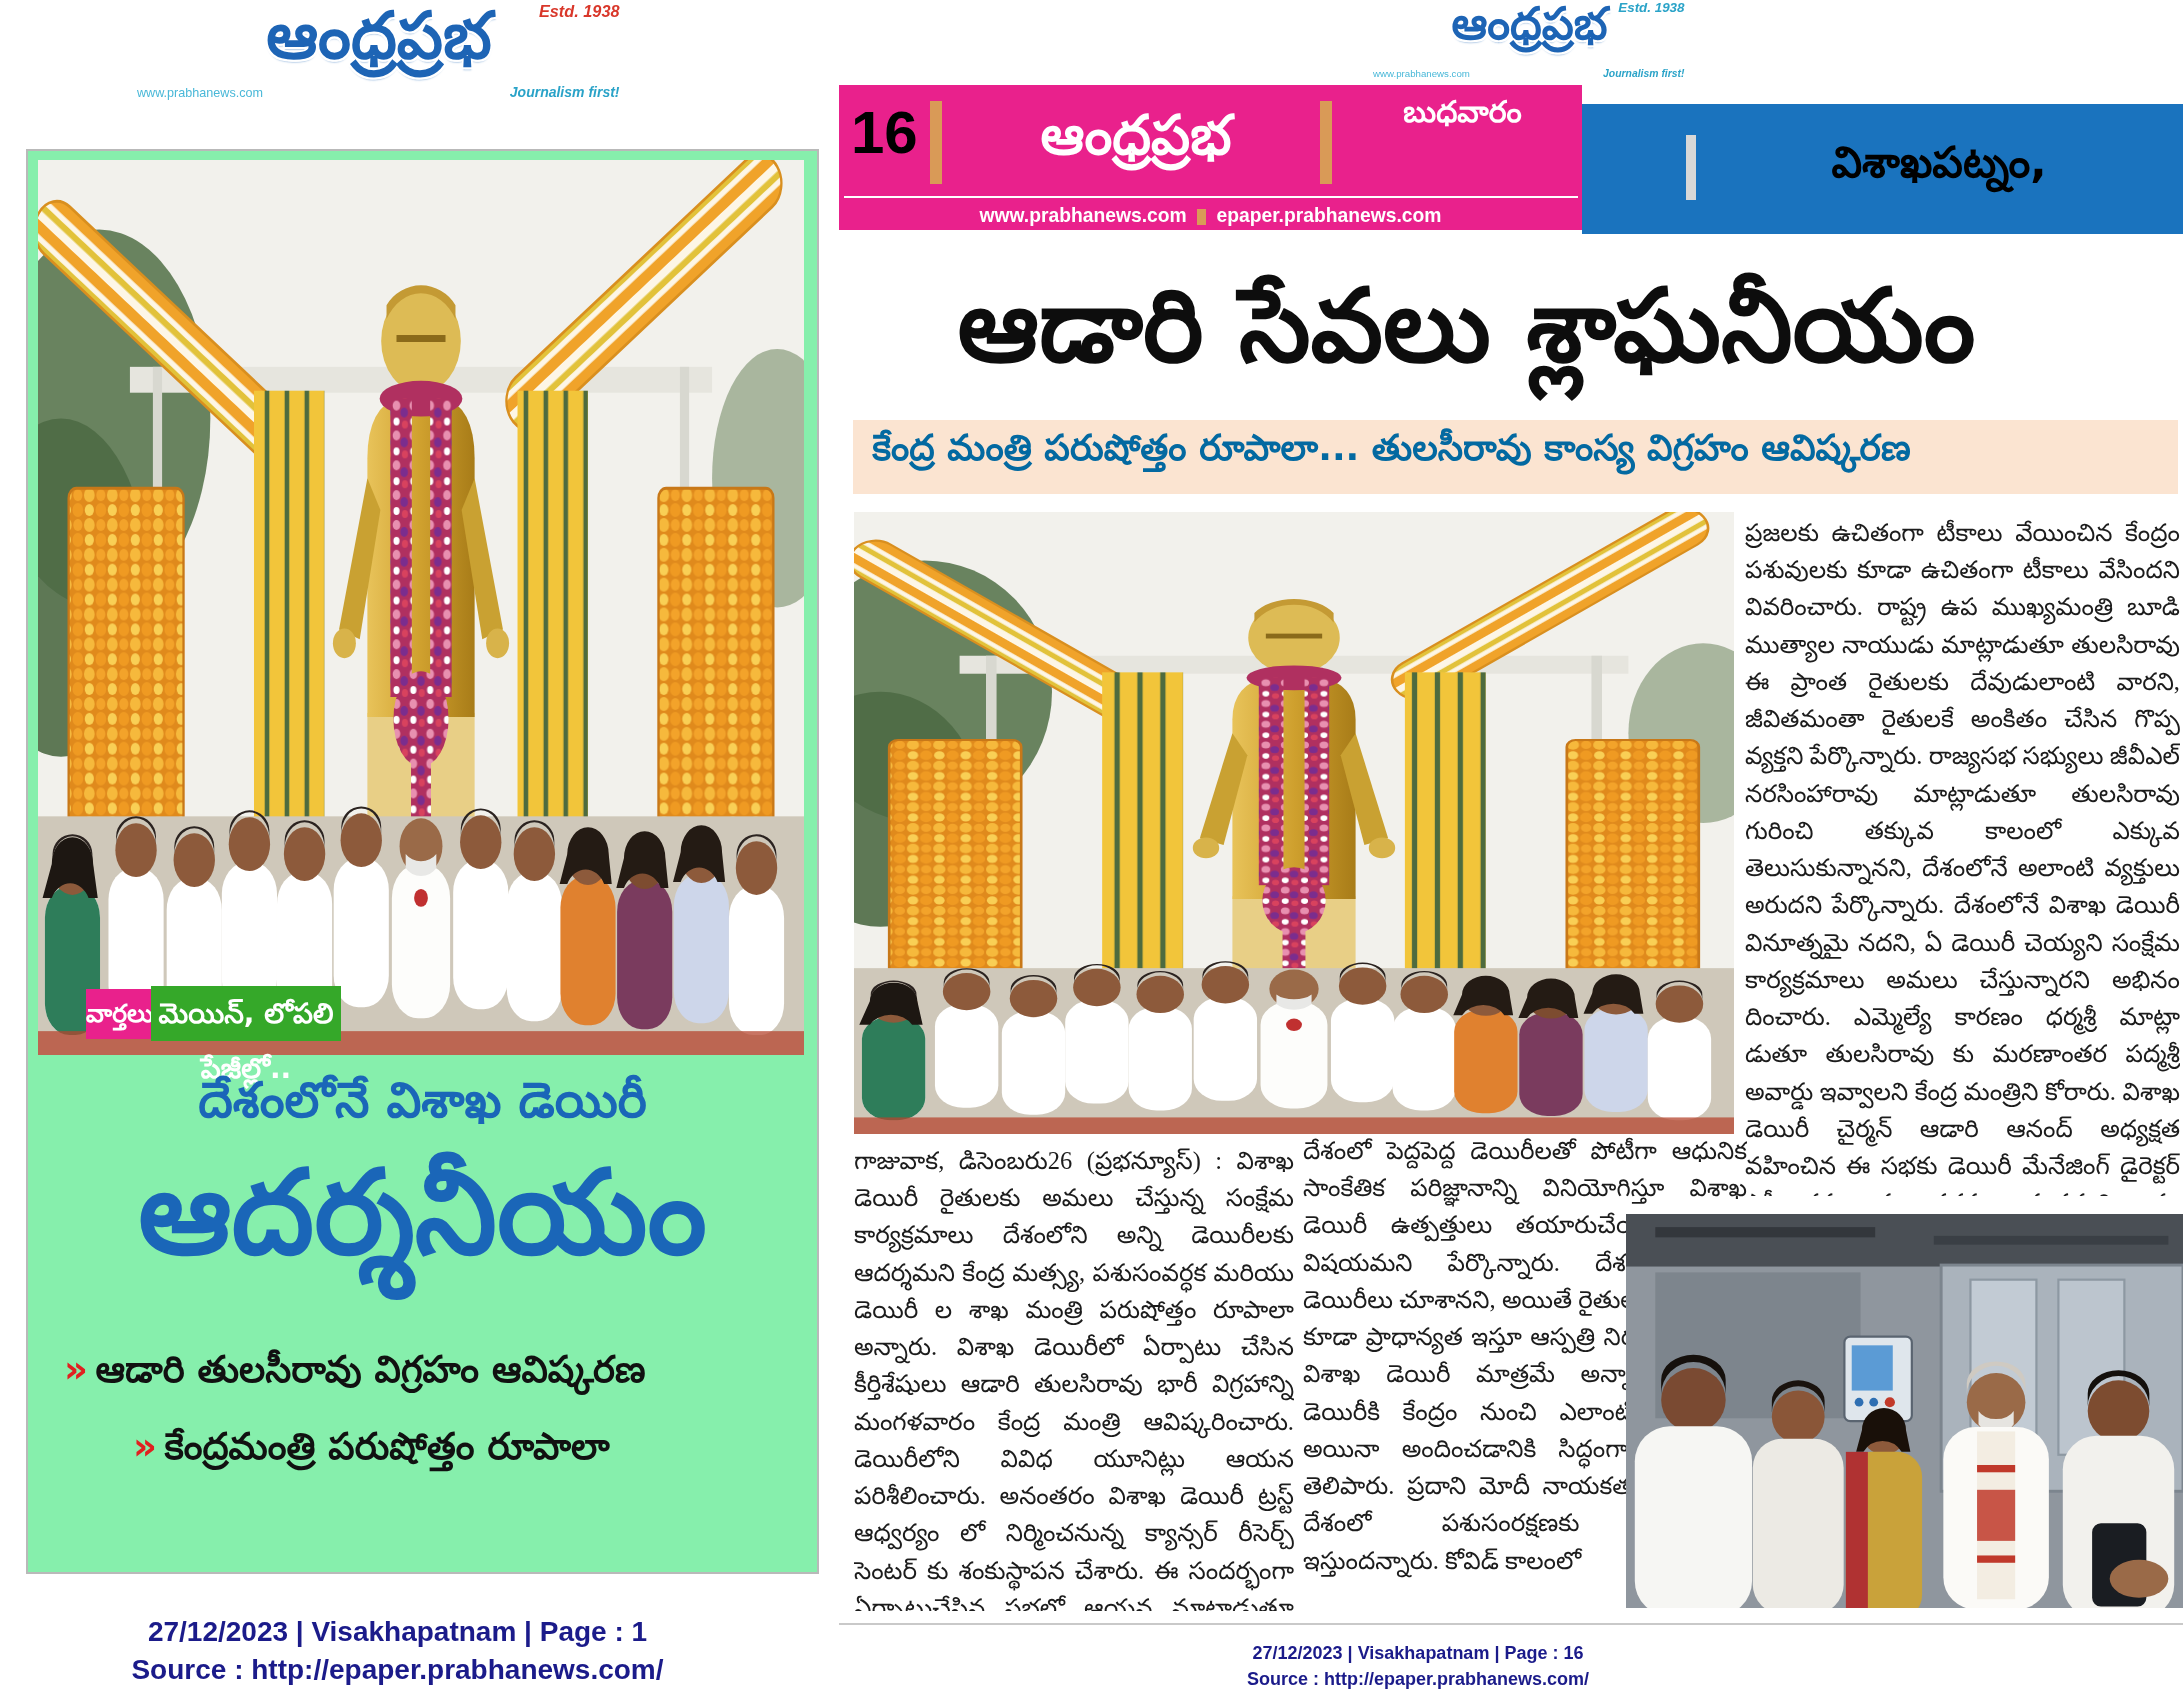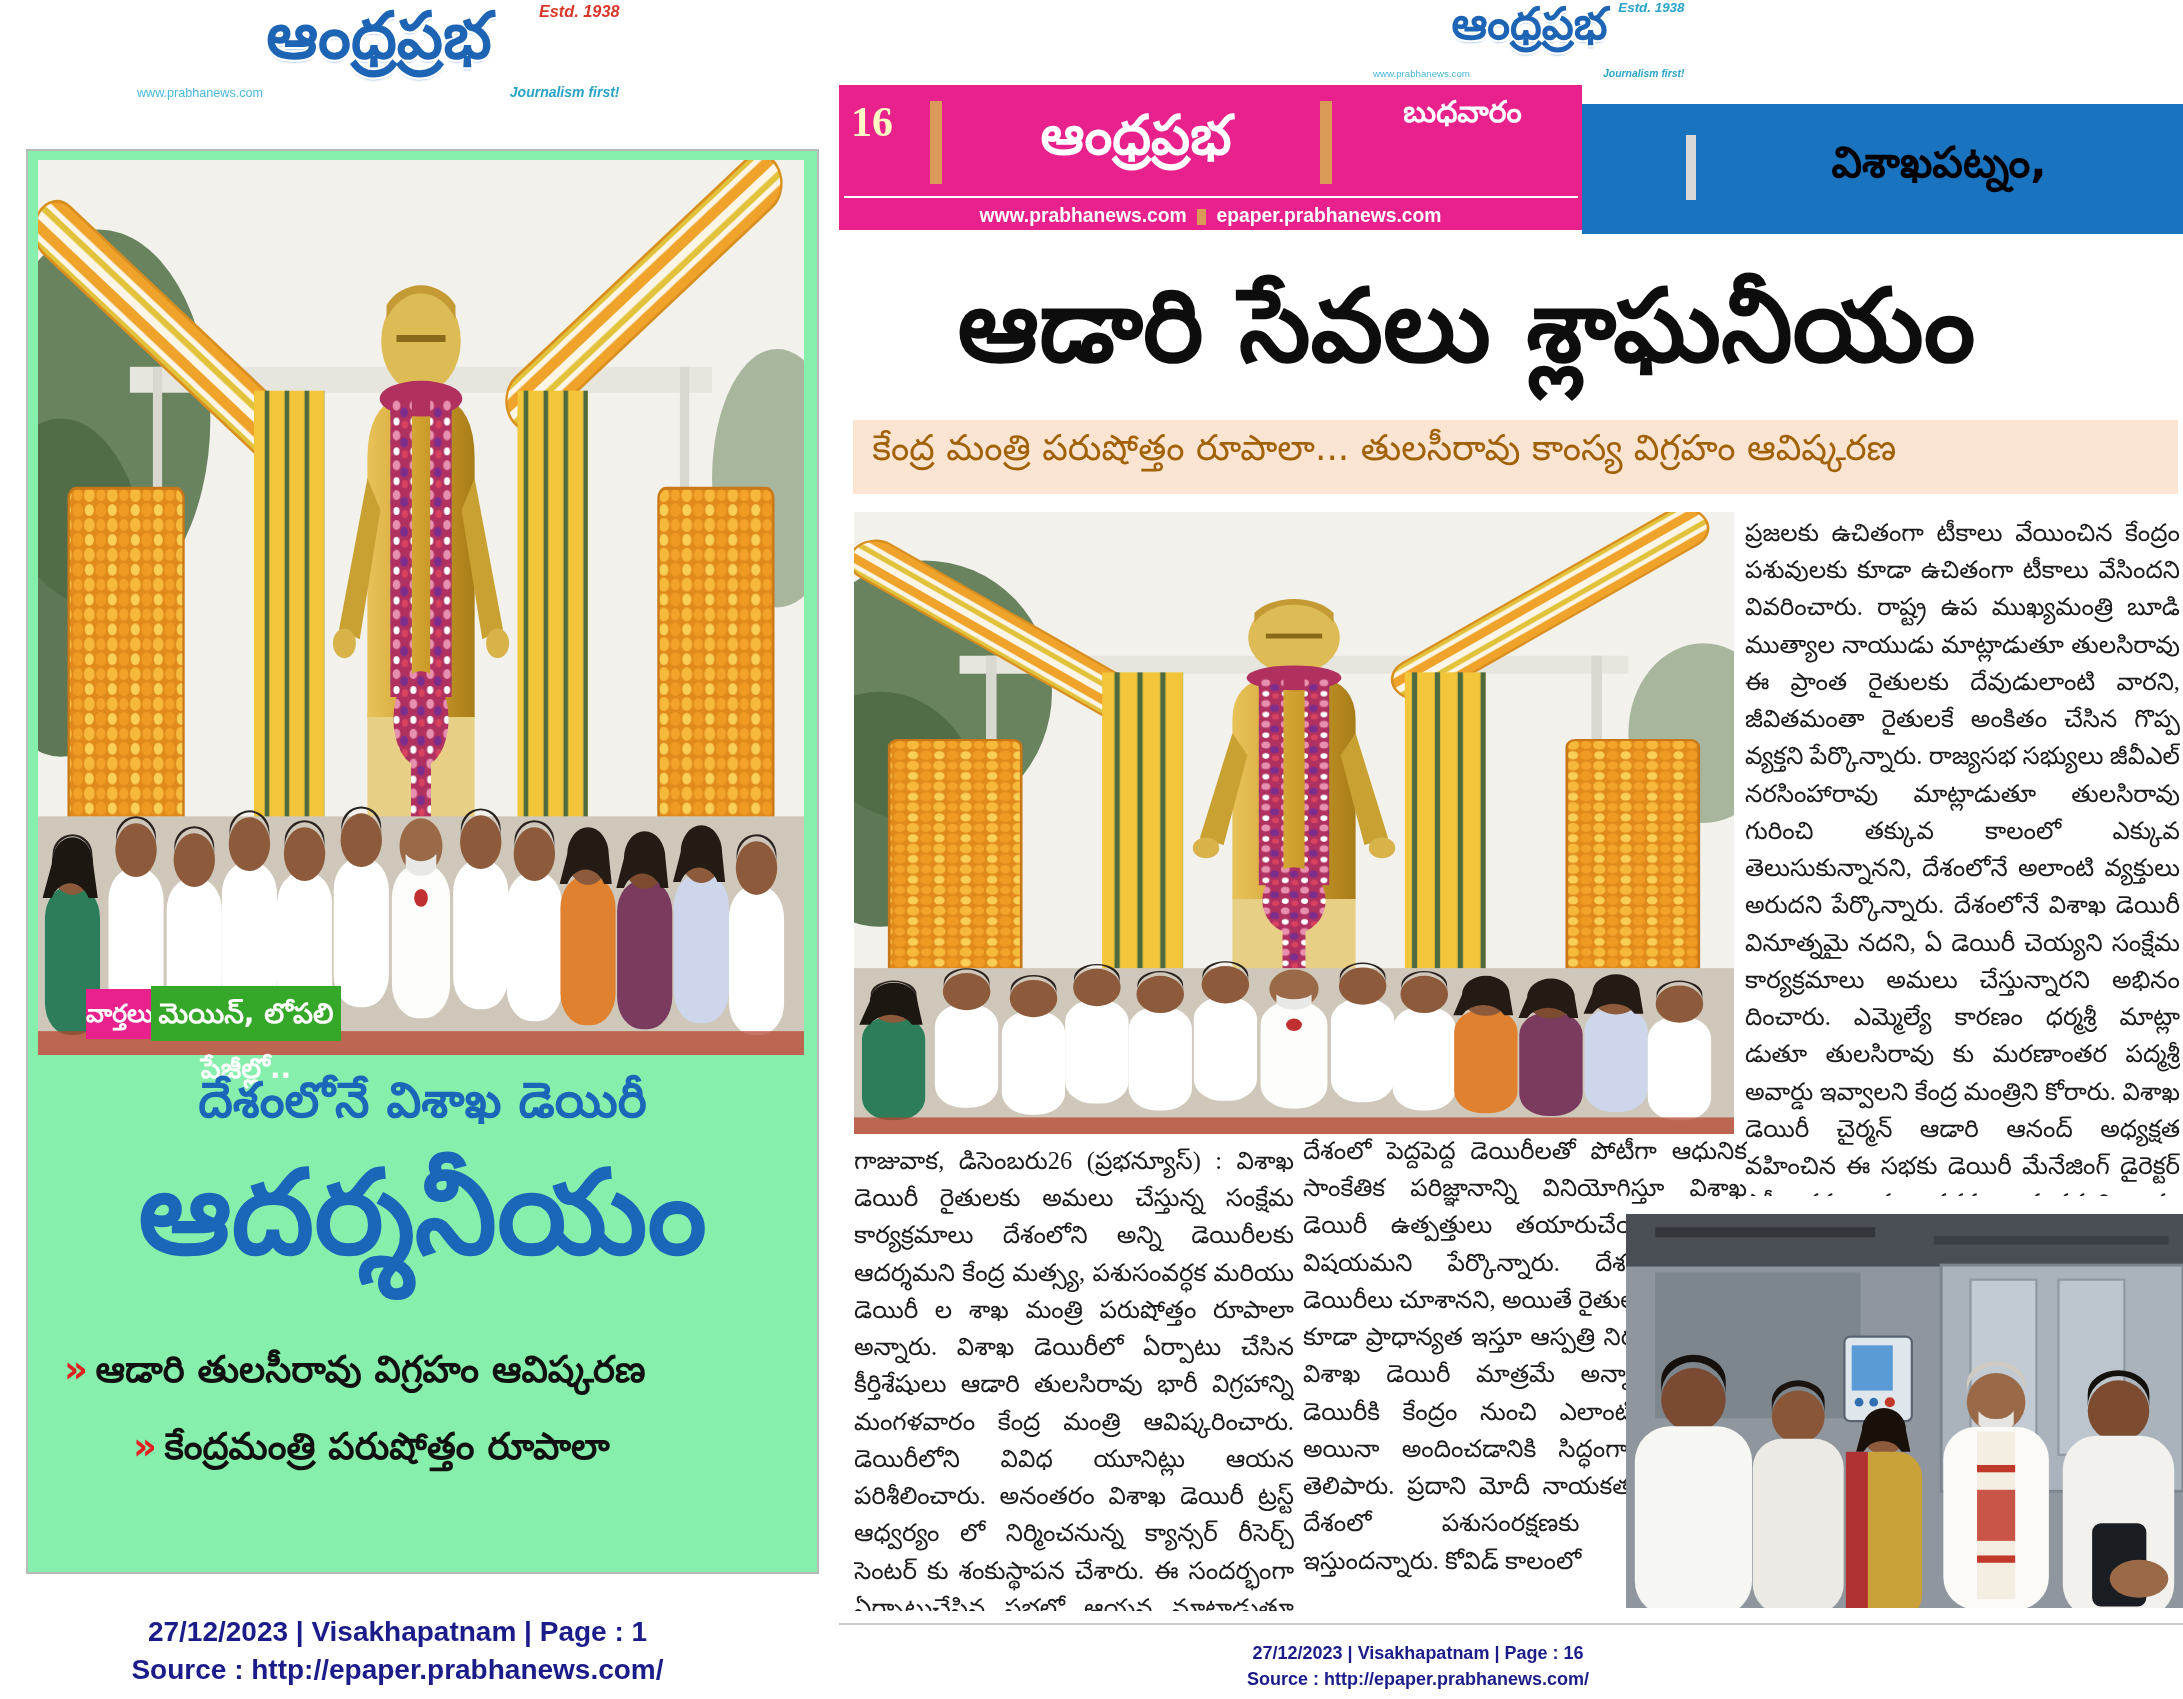--- a/index.html
+++ b/index.html
@@ -49,22 +49,22 @@
   .bullet.b2{margin-left:217px;}
   .bullet.b3{margin-left:105px;}
 
   .footer{position:absolute;text-align:center;color:#1b1b8a;font-weight:bold;
       font-family:"Liberation Sans","DejaVu Sans",sans-serif;}
   .footer-left{left:26px;top:1613px;width:743px;font-size:28px;line-height:1.35;}
   .footer-right{left:839px;top:1640px;width:1158px;font-size:18px;line-height:1.45;}
 
   
   .mh-pink{position:absolute;left:839px;top:85px;width:743px;height:145px;background:#e9218c;}
-  .mh-num{position:absolute;left:12px;top:13.4px;color:#fef9c3;font-weight:bold;font-size:42px;
-      font-family:Liberation Serif, serif;}
+  .mh-num{position:absolute;left:12px;top:13.4px;color:#000000;font-weight:bold;font-size:60px;
+      font-family:Liberation Sans, sans-serif;}
   .mh-bar{position:absolute;width:12px;height:83px;top:16.3px;background:#d99a57;}
   .mh-bar.bar1{left:91px;}
   .mh-bar.bar2{left:481px;}
   .mh-brand{position:absolute;left:119px;top:18px;width:356px;text-align:center;color:#fff;
       font-weight:bold;font-size:55px;font-family:"DejaVu Sans","Liberation Sans",sans-serif;}
   .mh-right{position:absolute;left:512px;top:7.4px;width:223px;text-align:center;color:#fff;
       font-family:"DejaVu Sans","Liberation Sans",sans-serif;font-weight:bold;}
   .mh-day{font-size:30px;line-height:1.3;}
   .mh-date{font-size:33px;line-height:1.25;}
   .mh-line{position:absolute;left:4.5px;right:4.5px;top:111px;height:2.2px;background:#fff;}
@@ -73,21 +73,21 @@
   .mh-urls .sep{display:inline-block;width:9px;height:16.3px;background:#d99a57;margin:0 10.4px;vertical-align:middle;}
   .mh-blue{position:absolute;left:1582px;top:104px;width:602px;height:130px;background:#1a73be;}
   .mh-blue .gbar{position:absolute;left:104px;top:31px;width:10.4px;height:65px;background:#d8d8d8;}
   .mh-edition{position:absolute;left:149px;top:33px;width:416px;text-align:center;color:#000000;
       font-weight:bold;font-size:43px;font-family:"DejaVu Sans","Liberation Sans",sans-serif;}
 
   
   .headline-right{position:absolute;left:839px;top:260px;width:1255px;text-align:center;color:#0d0d0d;
       font-weight:bold;font-size:102px;font-family:"DejaVu Sans","Liberation Sans",sans-serif;line-height:1.3;}
   .subhead-box{position:absolute;left:853px;top:420px;width:1325px;height:74px;background:#fbe4d1;}
-  .subhead-box .t{position:absolute;left:19.3px;top:7.4px;right:25px;font-size:36px;font-weight:normal;color:#a16207;
+  .subhead-box .t{position:absolute;left:19.3px;top:7.4px;right:25px;font-size:36px;font-weight:bold;color:#0369a1;
       font-family:"DejaVu Sans","Liberation Sans",sans-serif;white-space:nowrap;overflow:hidden;}
   .photo-main{position:absolute;left:854px;top:512px;width:880px;height:622px;overflow:hidden;}
   .bodycol{position:absolute;font-size:24.5px;line-height:1.52;color:#1c1c1c;text-align:justify;overflow:hidden;}
   .col1{left:854px;top:1142px;width:440px;height:469px;}
   .col2{left:1303px;top:1132px;width:444px;height:483px;}
   .col3{left:1745px;top:514px;width:435px;height:682px;}
   .photo-plant{position:absolute;left:1626px;top:1214px;width:557px;height:394px;overflow:hidden;}
   .rule-right{position:absolute;left:839px;top:1623px;width:1344px;height:2.2px;background:#c9c9c9;}
 </style>
 </head>

